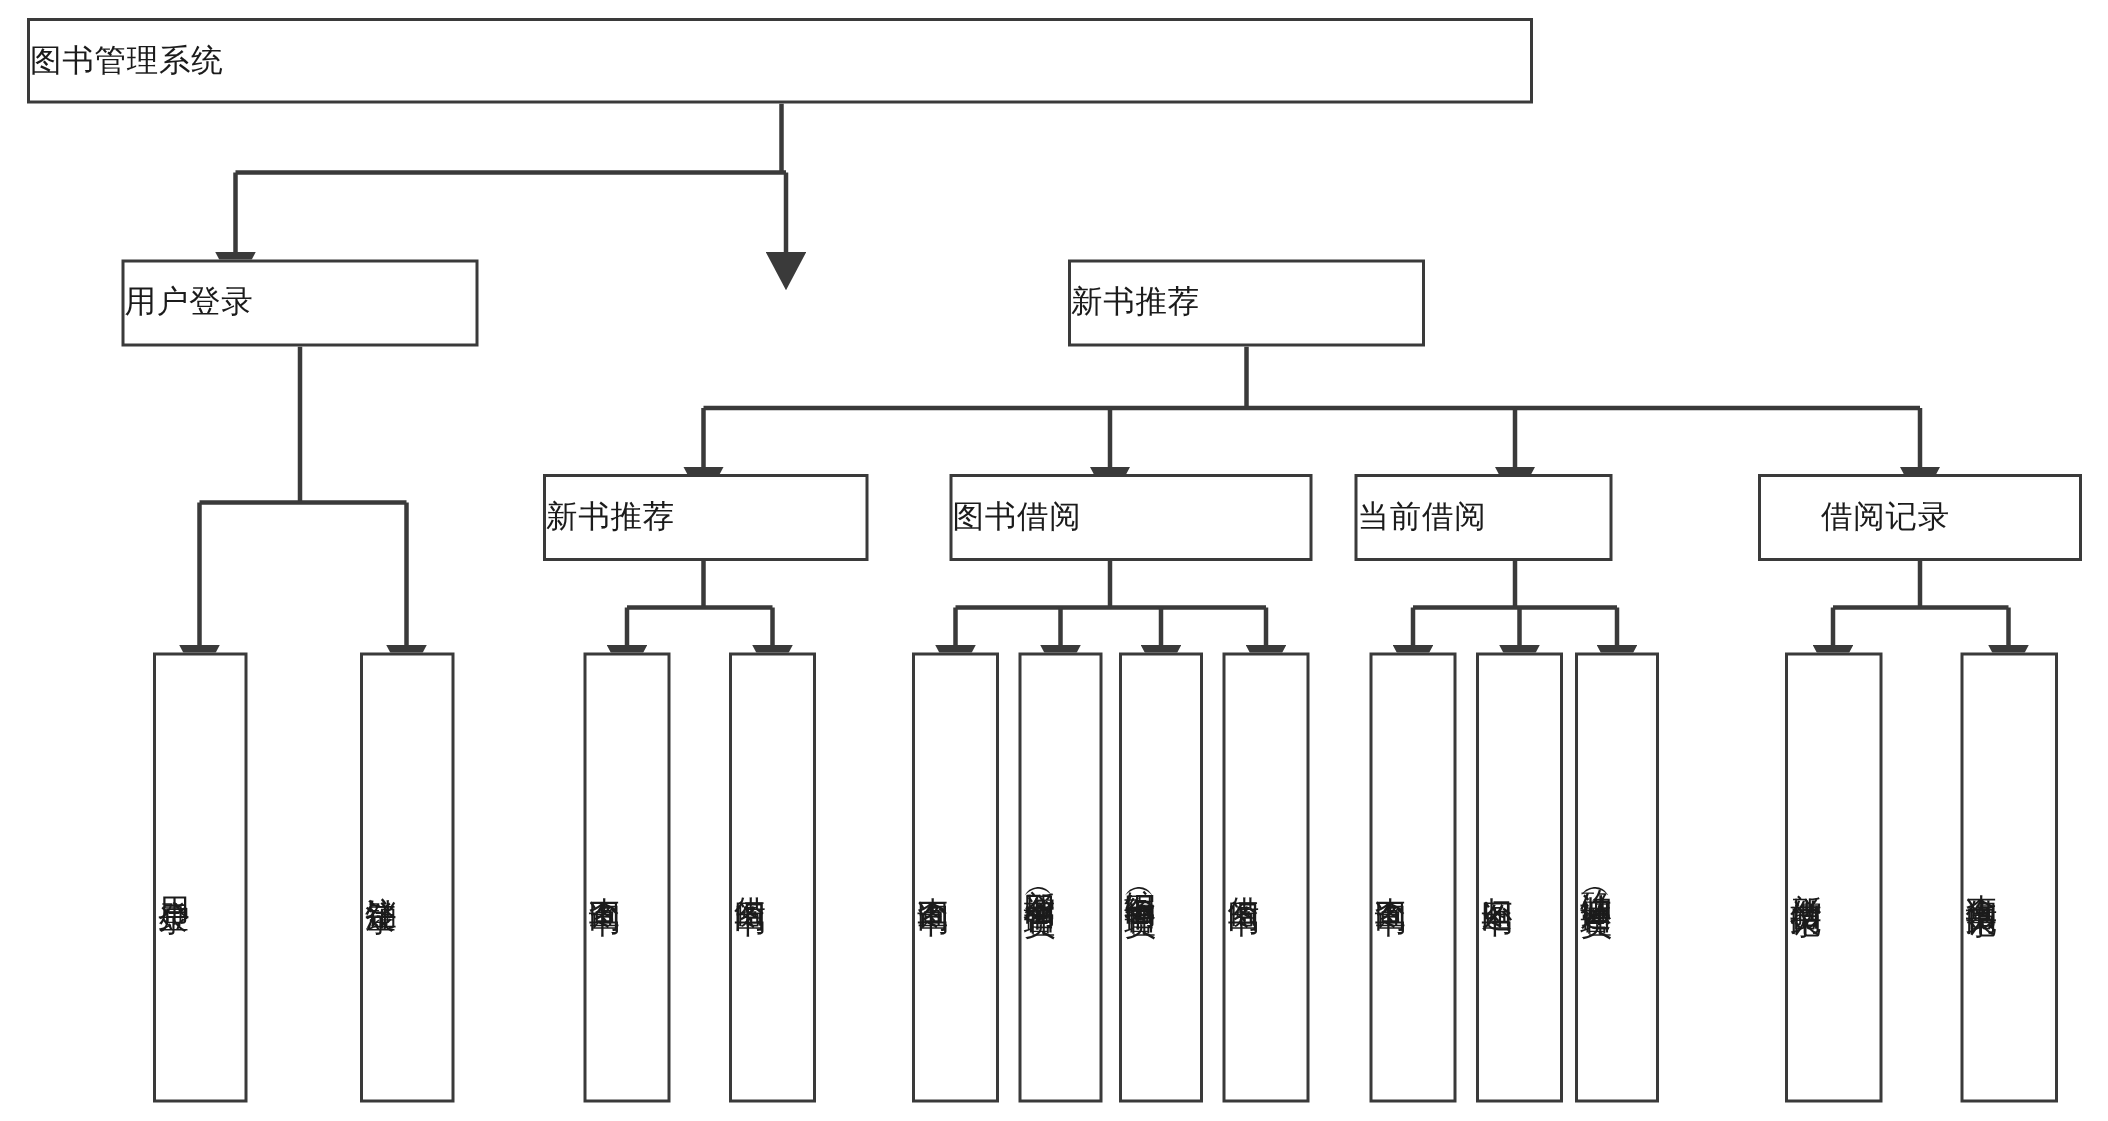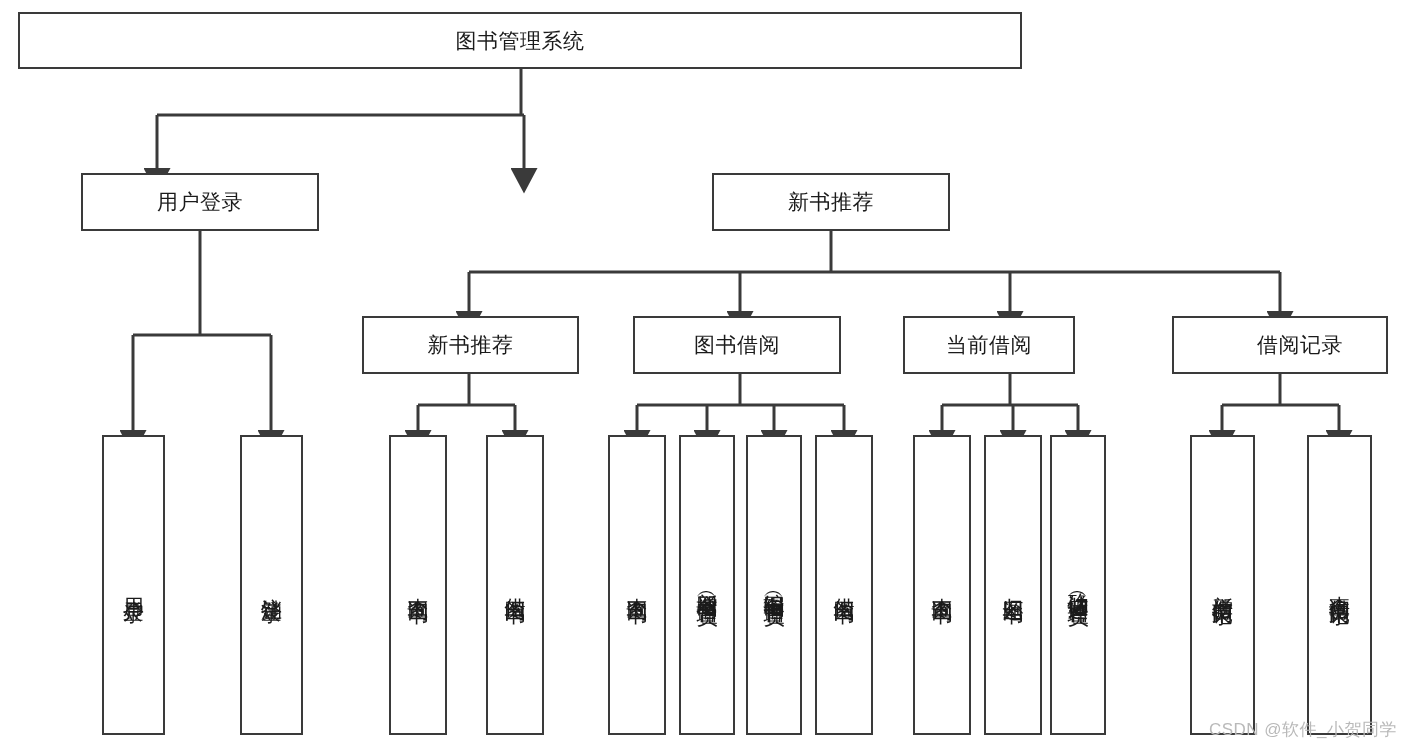--- a/index.html
+++ b/index.html
@@ -24,21 +24,20 @@
     width: 1405px;
     height: 747px;
   }
   .node-box {
     position: absolute;
     box-sizing: border-box;
     background: #ffffff;
     border: 2px solid #3a3a3a;
     display: flex;
     align-items: center;
-    justify-content: center;
     overflow: hidden;
   }
   .node-label-h {
     font-size: 21px;
     color: #1b1b1b;
     line-height: 1.1;
     white-space: nowrap;
     letter-spacing: 0.5px;
   }
   .node-label-v {
@@ -114,21 +113,21 @@
       </div>
       <div class="node-box" style="left: 81px; top: 173px; width: 238px; height: 58px;">
         <span class="node-label-h">用户登录</span>
       </div>
       <div class="node-box" style="left: 712px; top: 173px; width: 238px; height: 58px;">
         <span class="node-label-h">新书推荐</span>
       </div>
       <div class="node-box" style="left: 362px; top: 316px; width: 217px; height: 58px;">
         <span class="node-label-h">新书推荐</span>
       </div>
-      <div class="node-box" style="left: 633px; top: 316px; width: 208px; height: 58px;">
+      <div class="node-box" style="left: 633px; top: 316px; width: 242px; height: 58px;">
         <span class="node-label-h">图书借阅</span>
       </div>
       <div class="node-box" style="left: 903px; top: 316px; width: 172px; height: 58px;">
         <span class="node-label-h">当前借阅</span>
       </div>
       <div class="node-box" style="left: 1172px; top: 316px; width: 216px; height: 58px; padding-left: 40px;">
         <span class="node-label-h">借阅记录</span>
       </div>
       <div class="node-box" style="left: 102px; top: 435px; width: 63px; height: 300px;">
         <span class="node-label-v">用户登录</span>
@@ -164,15 +163,14 @@
         <span class="node-label-v">确认归还（管理员）</span>
       </div>
       <div class="node-box" style="left: 1190px; top: 435px; width: 65px; height: 300px;">
         <span class="node-label-v">新增借阅记录</span>
       </div>
       <div class="node-box" style="left: 1307px; top: 435px; width: 65px; height: 300px;">
         <span class="node-label-v">查询借阅记录</span>
       </div>
     </div>
 
-  <div class="watermark">CSDN @软件_小贺同学</div>
 
 </div>
 
 </body></html>

